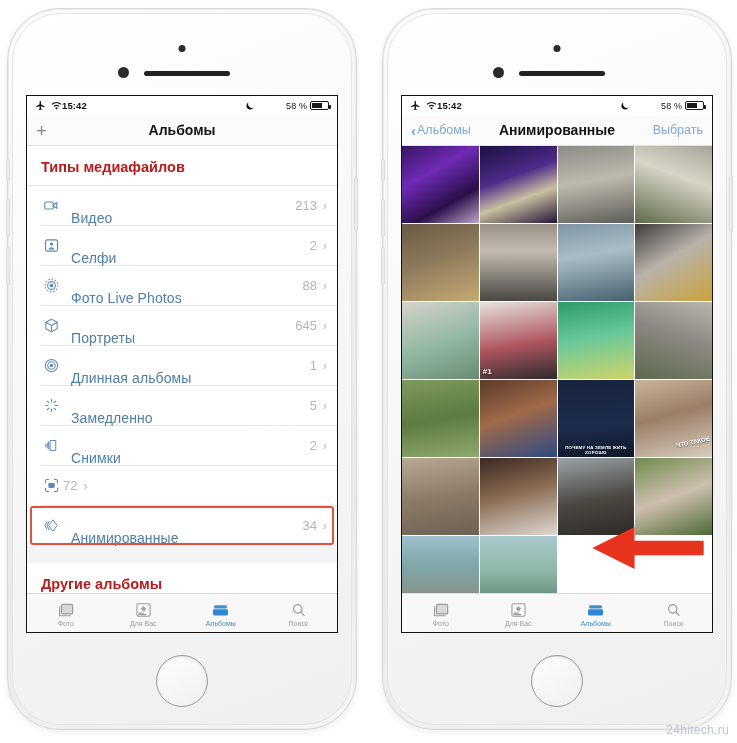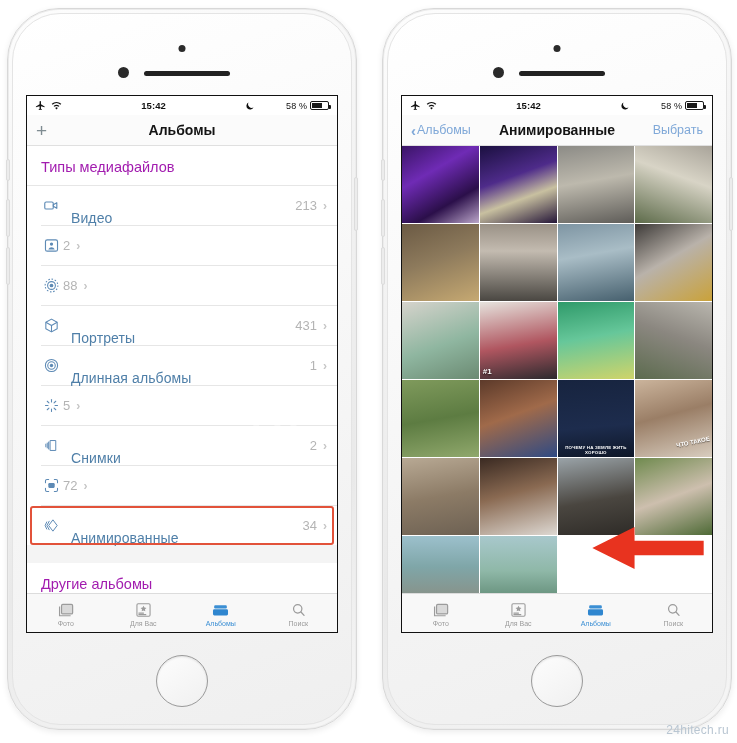--- a/index.html
+++ b/index.html
@@ -64,21 +64,21 @@
     background:#fff; border:1.6px solid #111; overflow:hidden;
   }
 
   
   .statusbar{
     height:19px; display:flex; align-items:center;
     padding:0 8px; font-size:9.5px; color:#111; background:#fff;
     letter-spacing:.1px;
   }
   .sb-left{ display:flex; align-items:center; gap:5px; }
-  .sb-center{ flex:1; text-align:center; font-weight:600; font-size:9.5px; }
+  .sb-center{ flex:1; font-weight:600; font-size:9.5px; }
   .sb-right{ display:flex; align-items:center; gap:3px; }
   .battery{
     width:19px;height:9px;border:1px solid #1a1a1a;border-radius:2px;position:relative;
   }
   .battery::after{
     content:""; position:absolute; right:-3px; top:2.5px; width:2px;height:4px;
     background:#1a1a1a; border-radius:0 1px 1px 0;
   }
   .battery i{ position:absolute; left:1px; top:1px; bottom:1px; width:58%; background:#1a1a1a; display:block;}
   .pct{ font-size:9px;padding-left:28px; }
@@ -93,21 +93,21 @@
     font-size:14px; font-weight:700; color:#141414; pointer-events:none;
   }
   .plus-btn{ font-size:19px; color:#7f8c92; line-height:1; font-weight:300; z-index:2;}
   .back-btn{ display:flex; align-items:center; gap:1px; color:#7fa8d8; font-size:12.5px; z-index:2;}
   .back-chev{ font-size:15px; line-height:1; font-weight:600; }
   .select-btn{ margin-left:auto; color:#7fa8d8; font-size:12.5px; z-index:2;}
 
   
   .list-body{ height:488px; background:#fff; position:relative; overflow:hidden; }
   .section-head{
-    font-size:14.5px; font-weight:400; color:#a21caf;
+    font-size:14.5px; font-weight:700; color:#b91c1c;
     padding:13px 14px 10px; background:#fff;
   }
   .sep{ height:1px; background:#e6e6e6; margin-left:14px; }
   .sep-full{ height:1px; background:#e6e6e6; }
 
   .row{
     display:flex; align-items:center; height:39px; padding:0 10px 0 12px;
     background:#fff; position:relative;
   }
   .row-icon{ width:24px; display:flex; align-items:center; justify-content:center; color:#5d8ab5;}
@@ -237,47 +237,49 @@
         <div class="sep"></div>
 
         <div class="row">
           <span class="row-icon">
             <svg width="17" height="17" viewBox="0 0 24 24" fill="none" stroke="#5d8ab5" stroke-width="1.6">
               <rect x="3.5" y="4" width="17" height="16" rx="2.5"></rect>
               <circle cx="12" cy="10" r="2.3" fill="#5d8ab5" stroke="none"></circle>
               <path d="M7.5 17.5c1-2.2 2.7-3.2 4.5-3.2s3.5 1 4.5 3.2z" fill="#5d8ab5" stroke="none"></path>
             </svg>
           </span>
+          <span class="row-label">Селфи</span>
           <span class="row-count">2</span>
           <span class="row-chev">›</span>
         </div>
         <div class="sep"></div>
 
         <div class="row">
           <span class="row-icon">
             <svg width="17" height="17" viewBox="0 0 24 24" fill="none" stroke="#5d8ab5" stroke-width="1.5">
               <circle cx="12" cy="12" r="2.6" fill="#5d8ab5" stroke="none"></circle>
               <circle cx="12" cy="12" r="5.5"></circle>
               <circle cx="12" cy="12" r="9" stroke-dasharray="2.2 2.4"></circle>
             </svg>
           </span>
+          <span class="row-label">Фото Live Photos</span>
           <span class="row-count">88</span>
           <span class="row-chev">›</span>
         </div>
         <div class="sep"></div>
 
         <div class="row">
           <span class="row-icon">
             <svg width="17" height="17" viewBox="0 0 24 24" fill="none" stroke="#5d8ab5" stroke-width="1.5" stroke-linejoin="round">
               <path d="M12 3l8 4.5v9L12 21l-8-4.5v-9z"></path>
               <path d="M4 7.5l8 4.5 8-4.5M12 12v9"></path>
             </svg>
           </span>
           <span class="row-label">Портреты</span>
-          <span class="row-count">431</span>
+          <span class="row-count">645</span>
           <span class="row-chev">›</span>
         </div>
         <div class="sep"></div>
 
         <div class="row">
           <span class="row-icon">
             <svg width="17" height="17" viewBox="0 0 24 24" fill="none" stroke="#5d8ab5" stroke-width="1.5">
               <circle cx="12" cy="12" r="2.4" fill="#5d8ab5" stroke="none"></circle>
               <circle cx="12" cy="12" r="5.3"></circle>
               <circle cx="12" cy="12" r="8.6"></circle>
@@ -297,20 +299,21 @@
                   <line x1="12" y1="17" x2="12" y2="20.5"></line>
                 <line x1="3.5" y1="12" x2="7" y2="12"></line>
                   <line x1="17" y1="12" x2="20.5" y2="12"></line>
                 <line x1="6" y1="6" x2="8.4" y2="8.4"></line>
                   <line x1="15.6" y1="15.6" x2="18" y2="18"></line>
                 <line x1="6" y1="18" x2="8.4" y2="15.6"></line>
                   <line x1="15.6" y1="8.4" x2="18" y2="6"></line>
               </g>
             </svg>
           </span>
+          <span class="row-label">Замедленно</span>
           <span class="row-count">5</span>
           <span class="row-chev">›</span>
         </div>
         <div class="sep"></div>
 
         <div class="row">
           <span class="row-icon">
             <svg width="17" height="17" viewBox="0 0 24 24" fill="none" stroke="#5d8ab5" stroke-width="1.4" stroke-linejoin="round">
               <path d="M10 5h8v14h-8z"></path>
               <path d="M8 6.5v11M6 8v8M4 9.5v5"></path>

